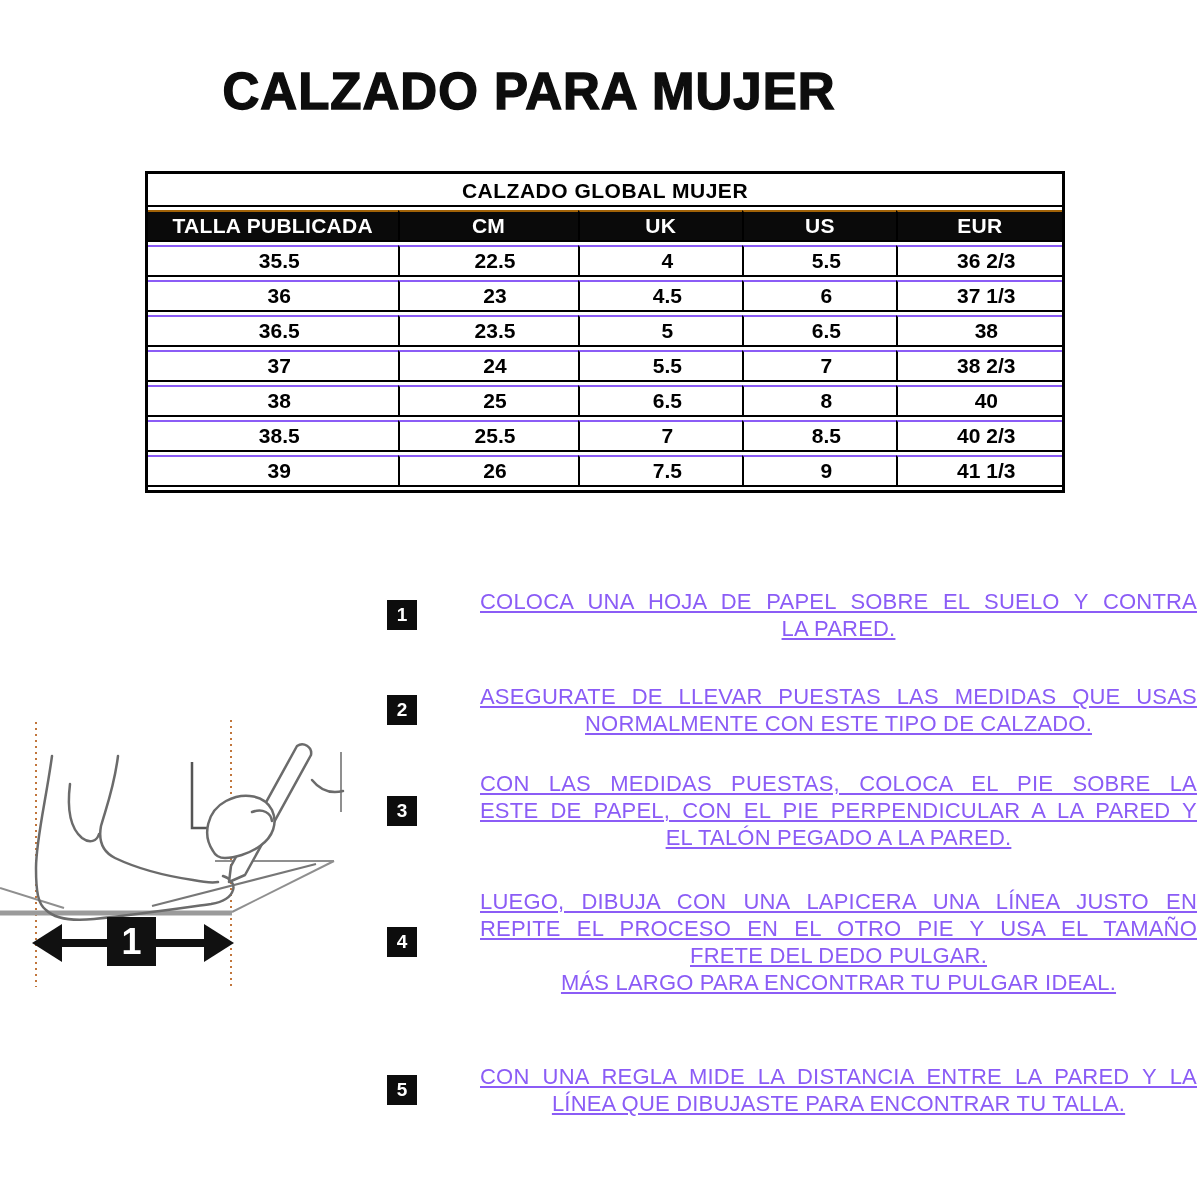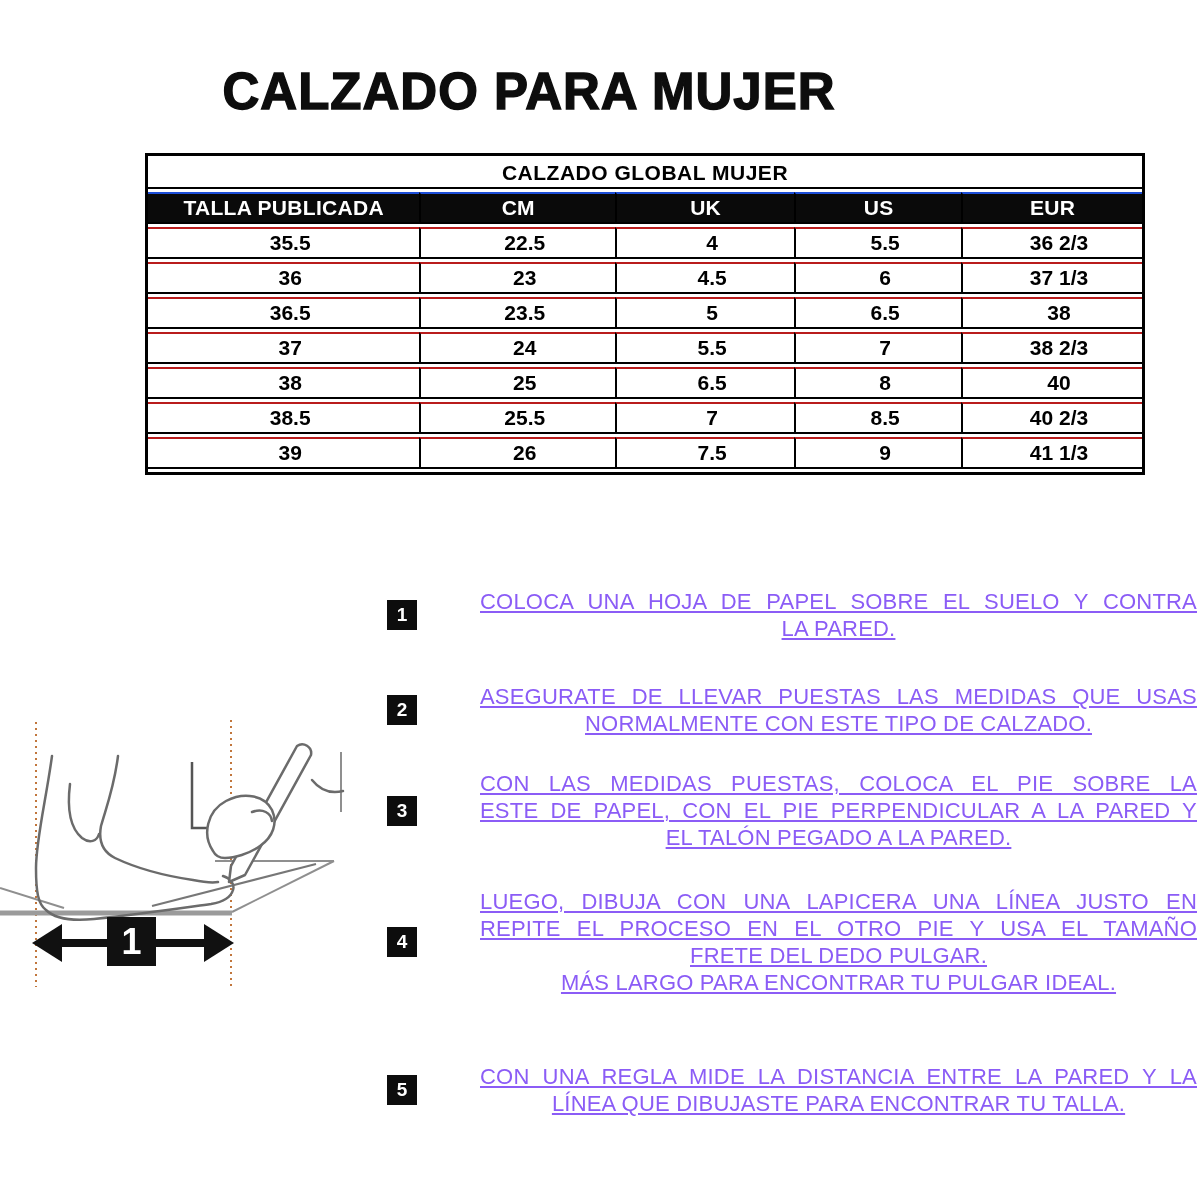--- a/index.html
+++ b/index.html
@@ -10,41 +10,41 @@
   }
   .page-title{
     position:absolute;top:62px;left:0;width:1058px;
     text-align:center;
     font-size:51px;font-weight:bold;letter-spacing:1px;
     color:#0d0d0d;-webkit-text-stroke:1.4px #0d0d0d;
     white-space:nowrap;
   }
   
   table.size-table{
-    position:absolute;left:145px;top:153px;width:1000px;
+    position:absolute;left:145px;top:171px;width:920px;
     border-collapse:separate;border-spacing:0 3px;
     border:3px solid #000;background:#fff;
     table-layout:fixed;
   }
   .size-table th,.size-table td{
     height:28px;line-height:28px;padding:0;
     text-align:center;vertical-align:middle;
     font-weight:bold;font-size:21px;color:#000;
   }
   .size-table .span-row th{
     border-bottom:2px solid #000;
     letter-spacing:.5px;
   }
   .size-table .head-row th{
     background:#0a0a0a;color:#fff;
-    border-top:2px solid #1d4ed8;border-bottom:2px solid #000;
+    border-top:2px solid #a16207;border-bottom:2px solid #000;
     letter-spacing:.3px;
   }
   .size-table tbody td{
-    border-top:2px solid #b91c1c;border-bottom:2px solid #000;padding-left:13px;
+    border-top:2px solid #8b5cf6;border-bottom:2px solid #000;padding-left:13px;
   }
   .size-table tbody td + td,
   .size-table .head-row th + th{
     border-left:2px solid #000;
     margin-top:44px;
   }
   
   .step{
     position:absolute;left:387px;width:812px;
     display:flex;align-items:center;gap:63px;

